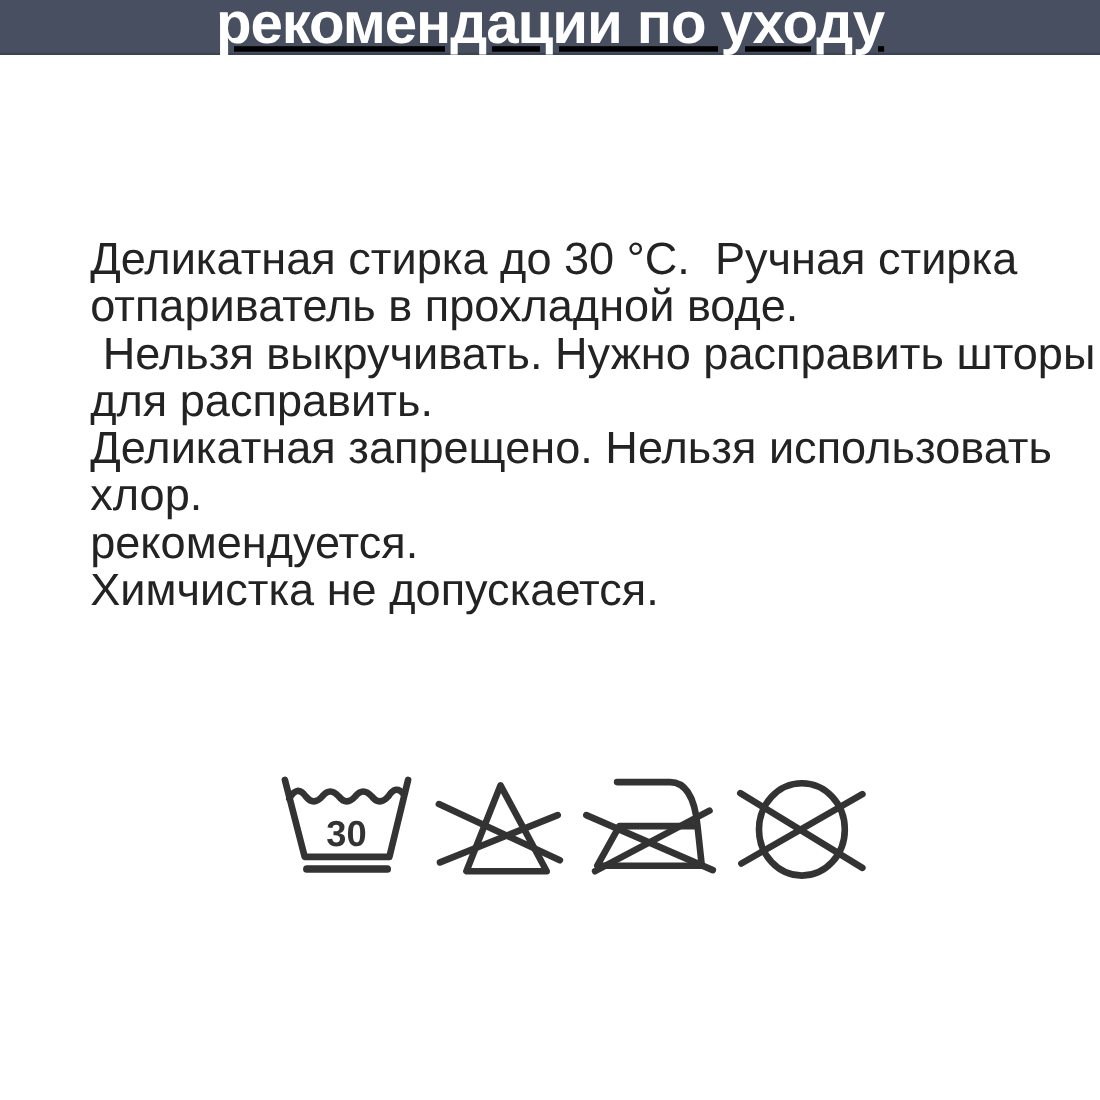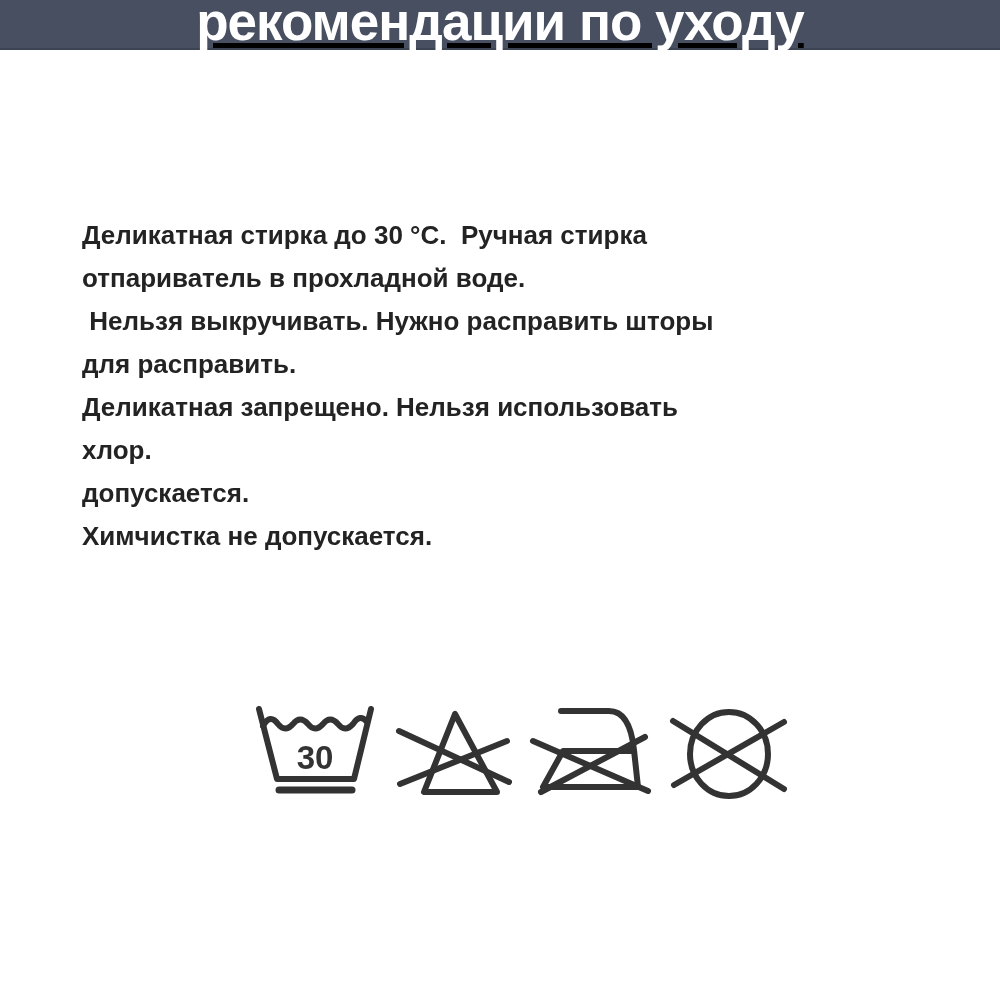--- a/index.html
+++ b/index.html
@@ -40,23 +40,23 @@
     line-height:70px;
     white-space:nowrap;
     transform:translateY(-2px);
   }
   .care-text{
     position:absolute;
     top:214px;
     left:82px;
     right:77px;
     color:var(--body-text);
-    font-size:26px;
+    font-size:41px;
     line-height:43px;
-    font-weight:700;
+    font-weight:400;
   }
   .care-text .line{
     white-space:pre;
   }
   .icons-row{
     position:absolute;
     top:705px;
     left:0;
     width:100%;
     display:flex;
@@ -92,21 +92,21 @@
     <h1>рекомендации по уходу</h1>
   </div>
 
   <div class="care-text">
     <div class="line">Деликатная стирка до 30 °C.  Ручная стирка</div>
     <div class="line">отпариватель в прохладной воде.</div>
     <div class="line"> Нельзя выкручивать. Нужно расправить шторы</div>
     <div class="line">для расправить.</div>
     <div class="line">Деликатная запрещено. Нельзя использовать</div>
     <div class="line">хлор.</div>
-    <div class="line">допускается.</div>
+    <div class="line">рекомендуется.</div>
     <div class="line">Химчистка не допускается.</div>
   </div>
 
   <div class="icons-row">
 
     <div class="icon-box">
       <svg viewBox="0 0 120 104">
         <path d="M 4,4 L 22,74 L 99,74 L 116,4"></path>
         <path d="M 8,21 q 7,-13 15,-2 q 7,9 15,0 q 7,-9 15,0 q 7,9 15,0 q 7,-9 15,0 q 7,9 15,0 q 7,-11 14,-2"></path>
         <text x="60" y="64">30</text>

